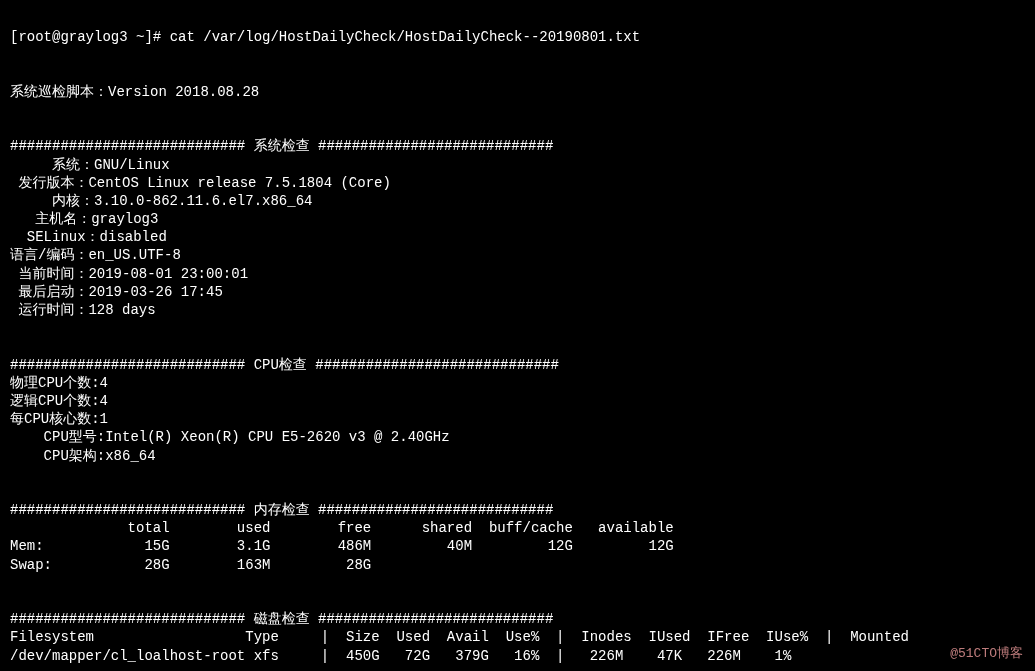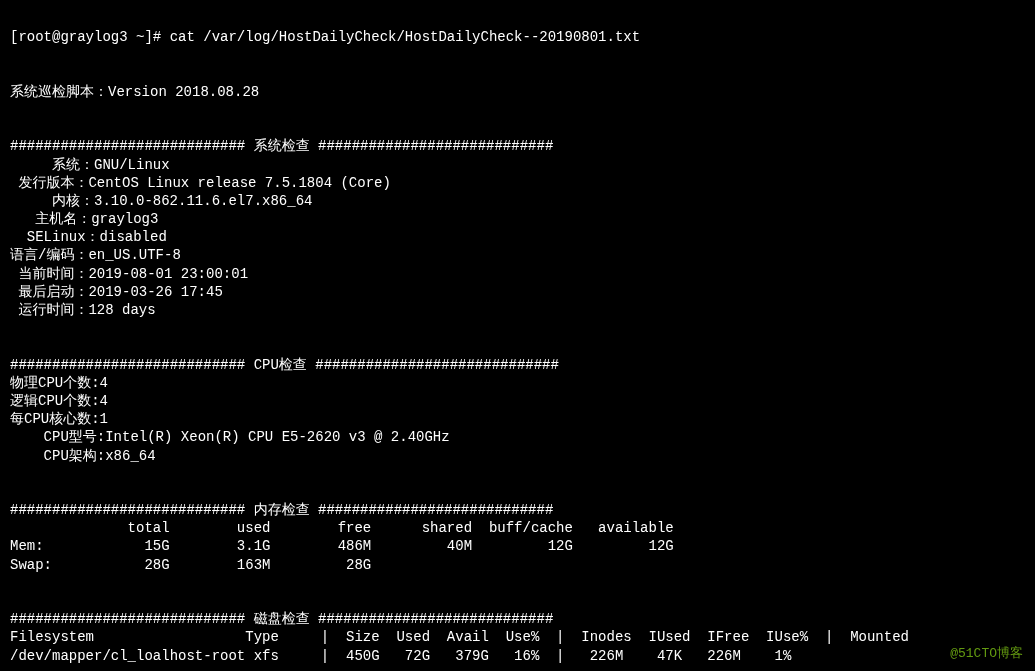--- a/index.html
+++ b/index.html
@@ -19,21 +19,21 @@
       overflow: hidden;
       position: relative;
     }
     .terminal {
       white-space: pre;
     }
     .watermark {
       position: absolute;
       bottom: 8px;
       right: 12px;
-      color: #84cc16;
+      color: #fca5a5;
       font-size: 13px;
       opacity: 0.75;
     }
   </style>
 </head>
 <body>
 
 <div class="terminal">
 <span>[root@graylog3 ~]# cat /var/log/HostDailyCheck/HostDailyCheck--20190801.txt</span>
 <span></span>

